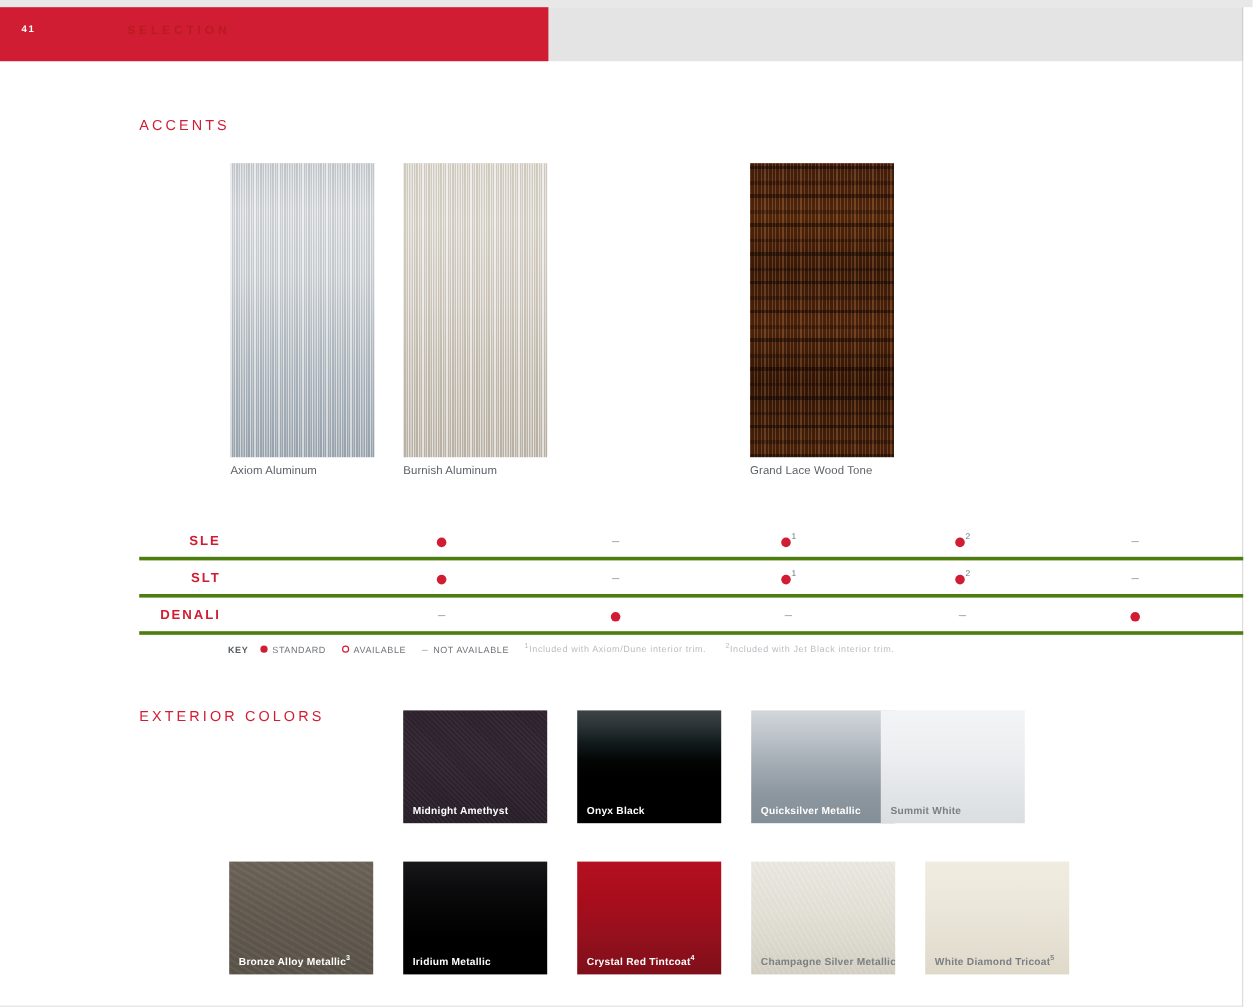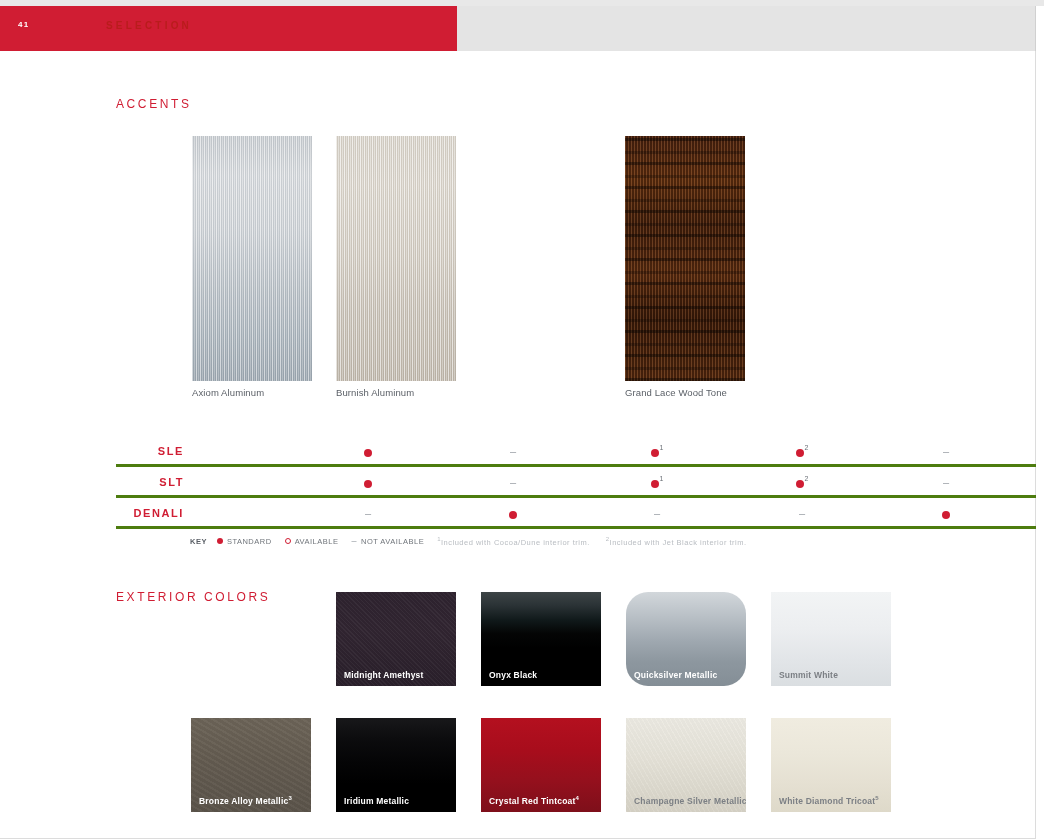--- a/index.html
+++ b/index.html
@@ -149,21 +149,21 @@
     position: absolute; left: 8px; bottom: 6px;
     font-size: 8.5px; font-weight: bold; letter-spacing: .2px;
     white-space: nowrap;
   }
   .ext-label sup { font-size: 6px; }
 
   .c-midnight { background:
       repeating-linear-gradient(45deg, rgba(255,255,255,.035) 0 1px, rgba(0,0,0,.05) 1px 3px),
       linear-gradient(180deg, #2f2430 0%, #322632 40%, #2b212c 100%); }
   .c-onyx { background: linear-gradient(180deg, #3d4446 0%, #2b3336 14%, #10191a 30%, #040505 44%, #000000 60%, #000000 100%); }
-  .c-quick { background: linear-gradient(180deg, #d2d7db 0%, #b9c0c6 26%, #9fa8b0 52%, #8d979f 74%, #848e96 100%); border-radius: 22px; }
+  .c-quick { background: linear-gradient(180deg, #d2d7db 0%, #b9c0c6 26%, #9fa8b0 52%, #8d979f 74%, #848e96 100%); }
   .c-summit { background: linear-gradient(180deg, #f2f4f5 0%, #eceef0 40%, #e2e5e8 72%, #dadee1 100%); }
   .c-bronze { background:
       repeating-linear-gradient(30deg, rgba(255,255,255,.03) 0 2px, rgba(0,0,0,.03) 2px 5px),
       linear-gradient(180deg, #6c6458 0%, #635b50 46%, #5b544a 100%); }
   .c-iridium { background: linear-gradient(180deg, #18181a 0%, #0c0c0e 22%, #050506 46%, #000000 70%, #000000 100%); }
   .c-crystal { background: linear-gradient(180deg, #b4101f 0%, #a80d1c 34%, #95101d 66%, #7e0f1a 100%); }
   .c-champagne { background:
       repeating-linear-gradient(60deg, rgba(255,255,255,.05) 0 1px, rgba(0,0,0,.02) 1px 4px),
       linear-gradient(180deg, #eceae2 0%, #e6e3d9 40%, #dedbd0 72%, #d6d2c6 100%); }
   .c-white-diamond { background: linear-gradient(180deg, #f0ece0 0%, #ebe7da 38%, #e5e0d2 70%, #ded9c9 100%); }
@@ -265,36 +265,36 @@
       <span>STANDARD</span>
     </span>
     <span class="key-item">
       <span class="dot open"></span>
       <span>AVAILABLE</span>
     </span>
     <span class="key-item">
       <span class="key-dash">–</span>
       <span>NOT AVAILABLE</span>
     </span>
-    <span class="footnote"><sup>1</sup><span>Included with Cocoa/Dune interior trim.</span></span>
+    <span class="footnote"><sup>1</sup><span>Included with Axiom/Dune interior trim.</span></span>
     <span class="footnote"><sup>2</sup><span>Included with Jet Black interior trim.</span></span>
   </div>
 
   <div class="section-title" id="exterior-title">EXTERIOR COLORS</div>
   <div class="ext-grid" id="ext-grid">
       <div class="ext-item c-midnight" style="left: 336px; top: 0px;">
         <div class="ext-label lbl-light">Midnight Amethyst</div>
       </div>
       <div class="ext-item c-onyx" style="left: 481px; top: 0px;">
         <div class="ext-label lbl-light">Onyx Black</div>
       </div>
       <div class="ext-item c-quick" style="left: 626px; top: 0px;">
         <div class="ext-label lbl-light">Quicksilver Metallic</div>
       </div>
-      <div class="ext-item c-summit" style="left: 771px; top: 0px;">
+      <div class="ext-item c-summit" style="left: 734px; top: 0px;">
         <div class="ext-label lbl-dark">Summit White</div>
       </div>
       <div class="ext-item c-bronze" style="left: 191px; top: 126px;">
         <div class="ext-label lbl-light">Bronze Alloy Metallic<sup>3</sup></div>
       </div>
       <div class="ext-item c-iridium" style="left: 336px; top: 126px;">
         <div class="ext-label lbl-light">Iridium Metallic</div>
       </div>
       <div class="ext-item c-crystal" style="left: 481px; top: 126px;">
         <div class="ext-label lbl-light">Crystal Red Tintcoat<sup>4</sup></div>

